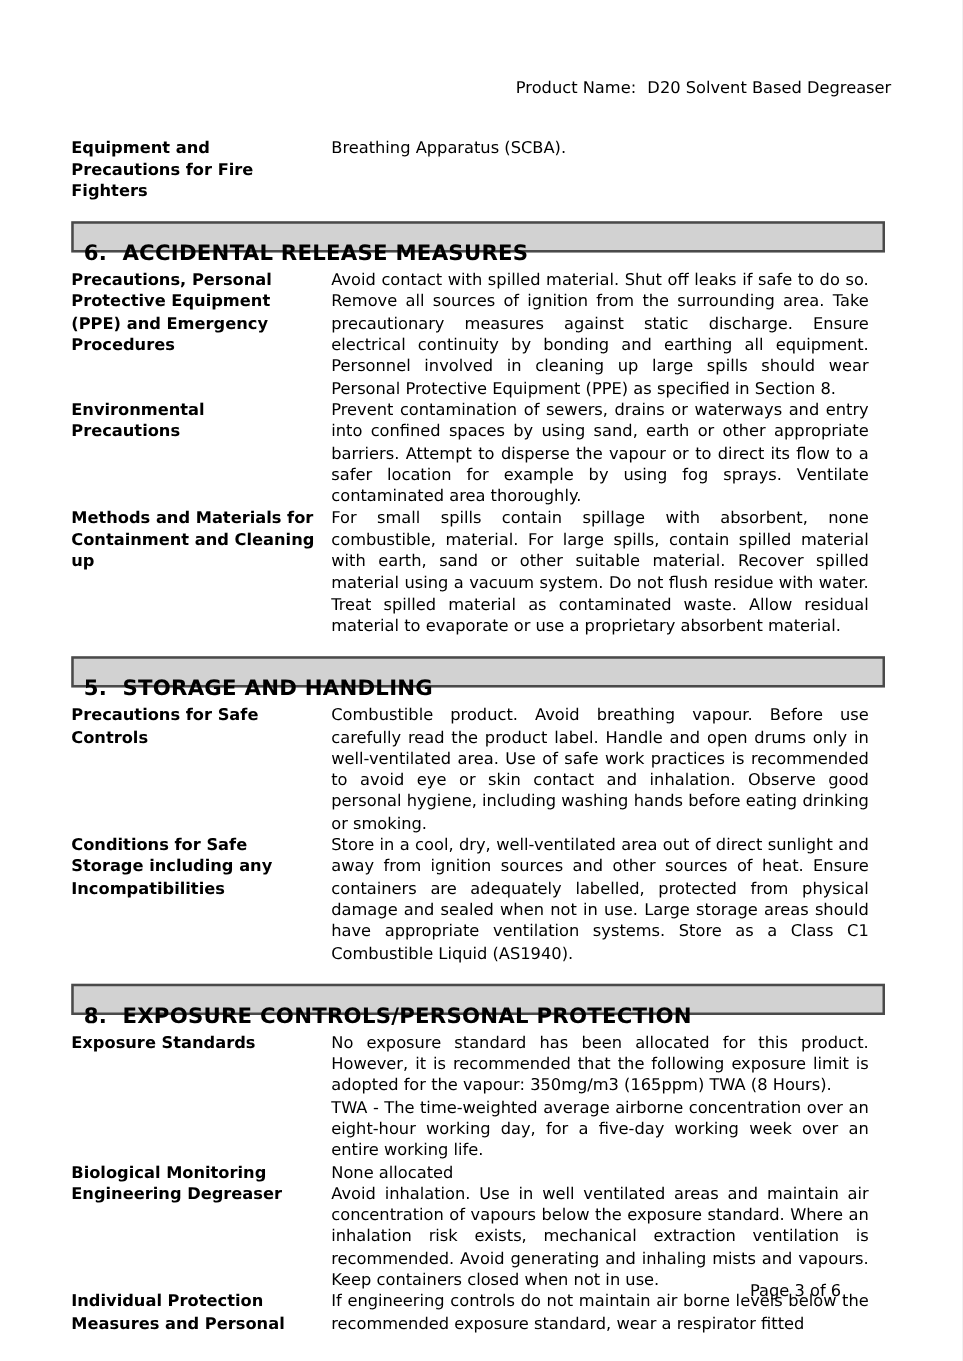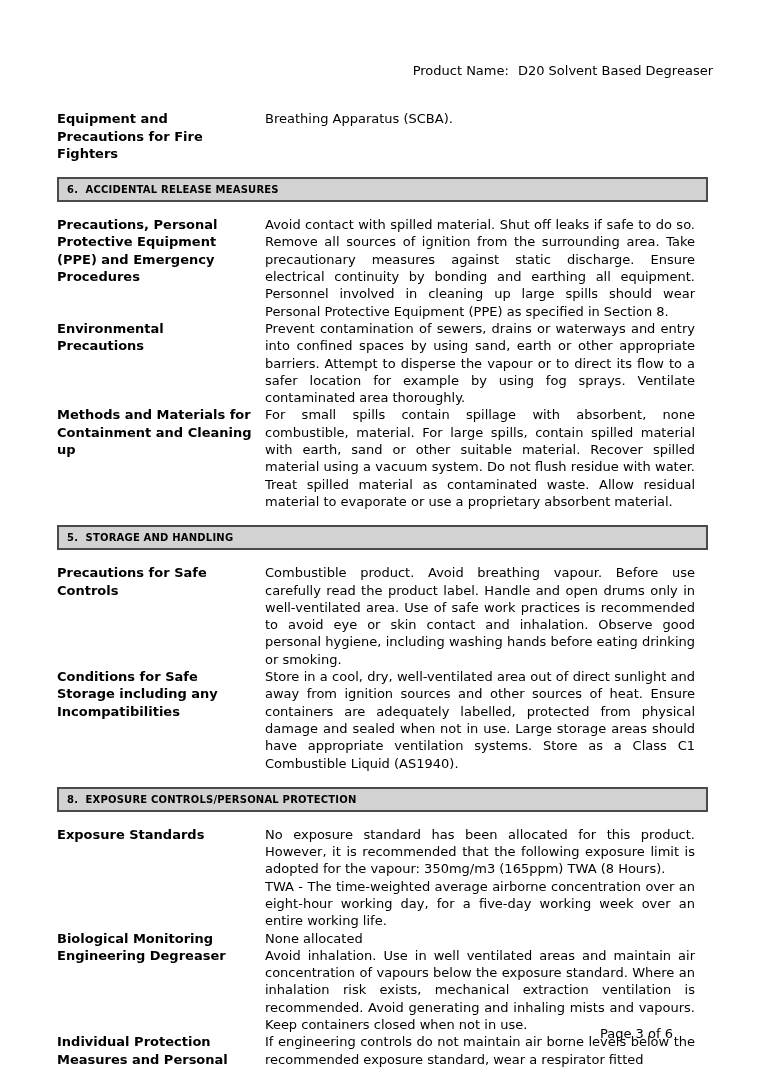--- a/index.html
+++ b/index.html
@@ -22,22 +22,22 @@
   }
   .row .value {
     width:430px; flex:none; text-align:justify;
     white-space:pre-line;
   }
   .section-bar {
     box-sizing:border-box;
     width:651px; height:25px;
     background:#d2d2d2;
     border:2px solid #4a4a4a;
-    font-weight:bold; font-size:10px; line-height:19px;
-    padding:1px 0 1px 8px;
+    font-weight:bold; font-size:17px; line-height:19px;
+    padding:15px 0 1px 8px;
     margin:15px 0 14px 0;
     white-space:pre;
     letter-spacing:0.2px;
   }
   .footer {
     position:absolute; left:600px; top:1025px;
     font-size:13px;
   }
 </style>
 </head>

